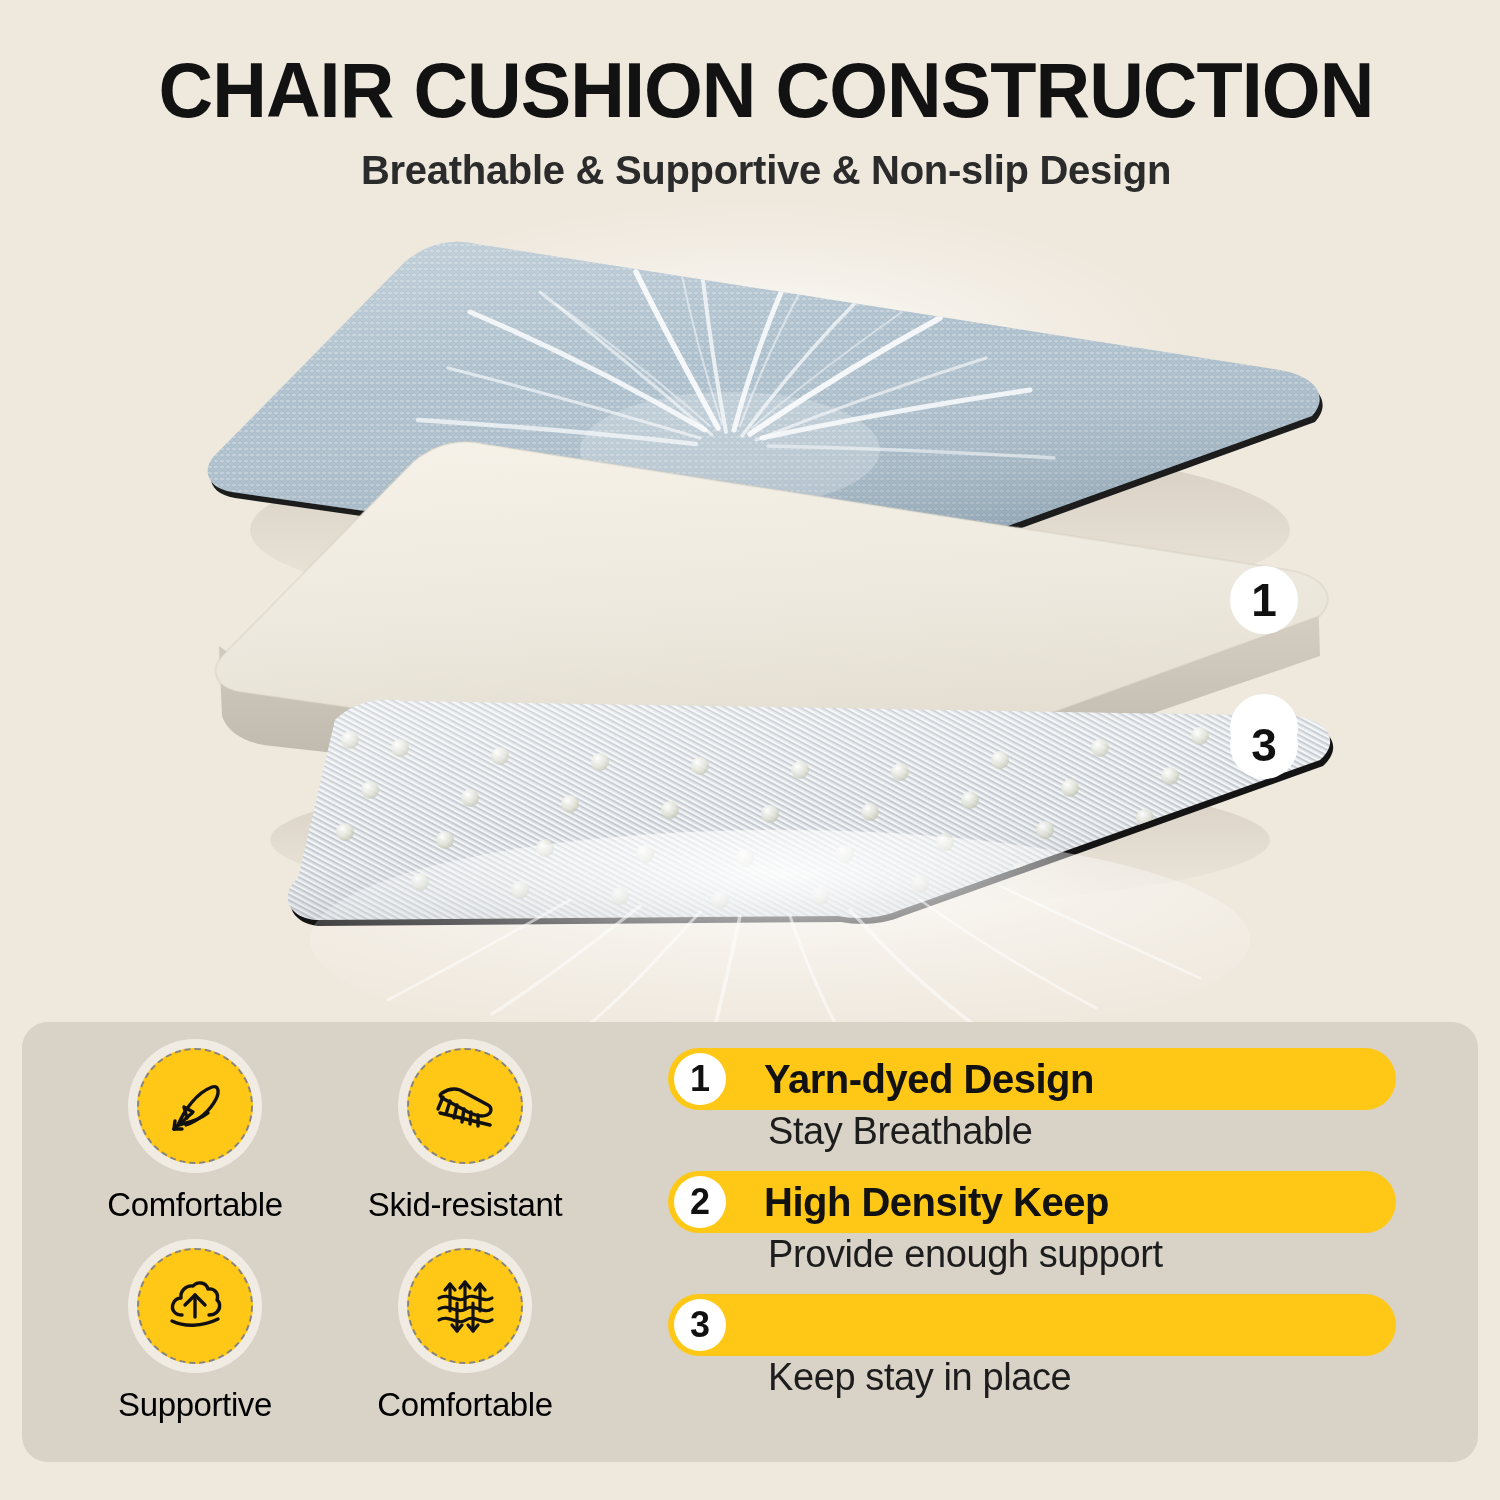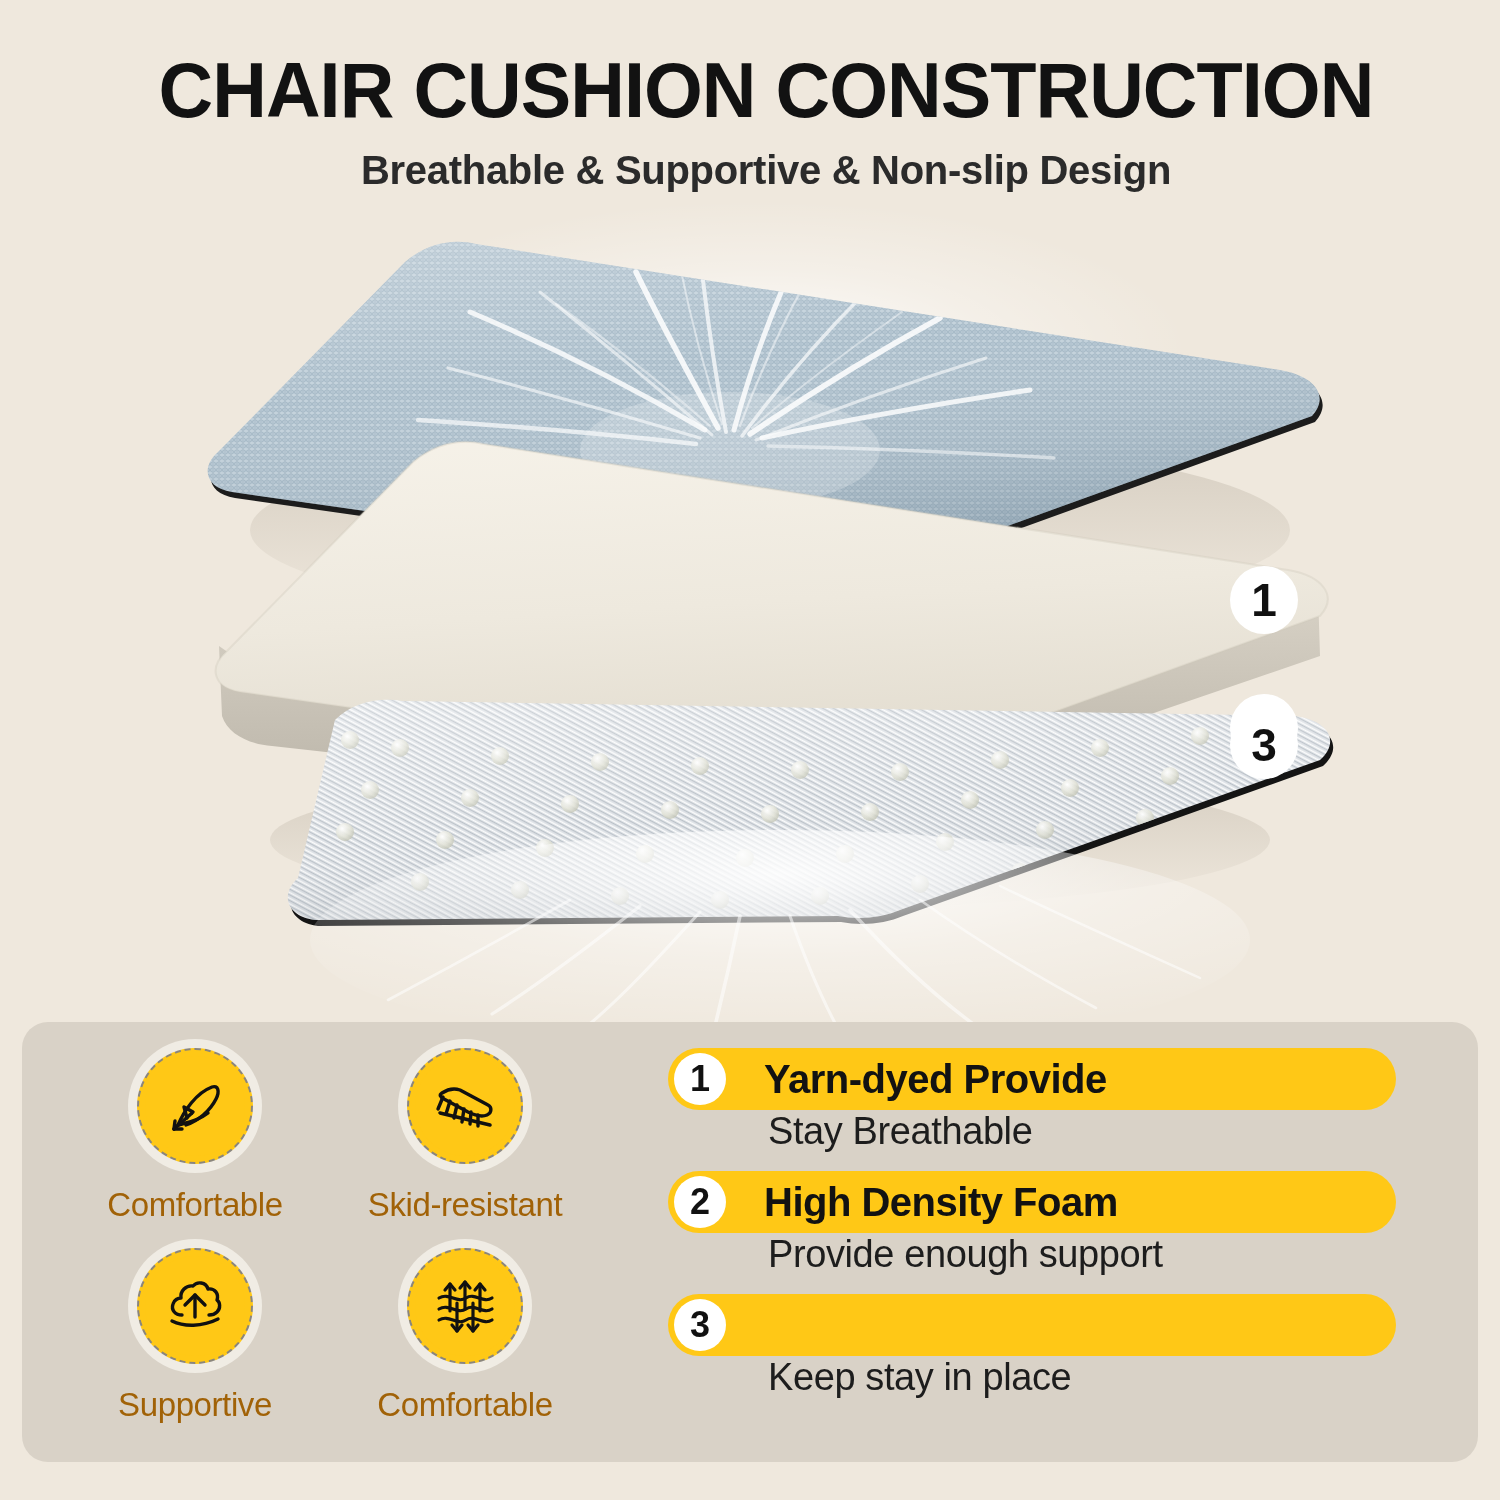--- a/index.html
+++ b/index.html
@@ -113,21 +113,21 @@
     border-radius: 50%;
     background: #ffc816;
   }
   .icon-badge svg {
     position: relative;
     z-index: 2;
   }
   .feature-label {
     margin-top: 22px;
     font-size: 33px;
-    color: #a16207;
+    color: #000000;
     font-weight: 400;
     letter-spacing: -0.4px;
     white-space: nowrap;
   }
 
   
   #numbered-list {
     position: absolute;
     left: 668px;
     top: 1048px;
@@ -471,29 +471,29 @@
     </div>
     <div class="feature-label">Comfortable</div>
   </div>
 </div>
 
 <div id="numbered-list">
 
   <div class="list-entry">
     <div class="pill">
       <span class="pill-num">1</span>
-      <span class="pill-title">Yarn-dyed Provide</span>
+      <span class="pill-title">Yarn-dyed Design</span>
     </div>
     <div class="entry-sub">Stay Breathable</div>
   </div>
 
   <div class="list-entry">
     <div class="pill">
       <span class="pill-num">2</span>
-      <span class="pill-title">High Density Foam</span>
+      <span class="pill-title">High Density Keep</span>
     </div>
     <div class="entry-sub">Provide enough support</div>
   </div>
 
   <div class="list-entry">
     <div class="pill">
       <span class="pill-num">3</span>
     </div>
     <div class="entry-sub">Keep stay in place</div>
   </div>

